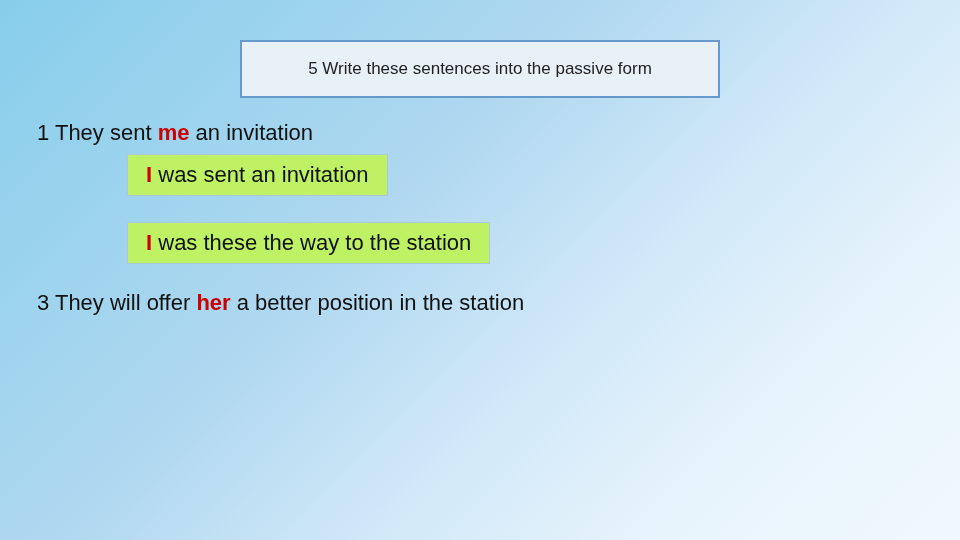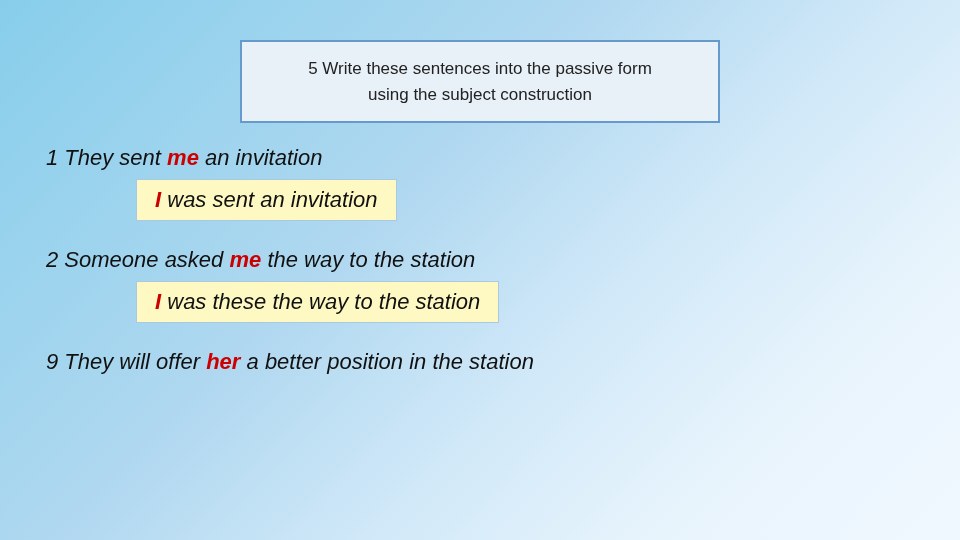--- a/index.html
+++ b/index.html
@@ -10,57 +10,56 @@
       overflow: hidden;
       font-family: Arial, sans-serif;
       background: linear-gradient(135deg, #87CEEB 0%, #b0d8f0 40%, #d0e8f8 60%, #e8f4fc 80%, #f0f8ff 100%);
       position: relative;
     }
 
     .page-container {
       width: 960px;
       height: 436px;
       position: relative;
-      padding: 20px 36px;
+      padding: 20px 27px;
     }
 
     
     .instruction-box {
       border: 2px solid #6699cc;
       background: #e8f0f8;
       padding: 14px 20px;
       margin: 20px auto;
       width: 480px;
       text-align: center;
       font-size: 17px;
       color: #222;
       line-height: 1.5;
     }
 
     
     .sentence-block {
       margin-top: 22px;
-      font-style: italic;
     }
 
     .sentence-line {
       font-size: 22px;
       color: #111;
       margin-bottom: 8px;
       padding-left: 10px;
     }
 
     .sentence-line .word-red {
       color: #cc0000;
       font-weight: bold;
     }
 
     
     .answer-box {
-      background: #fef9c3;
+      background: #bef264;
       border: 1px solid #aac8e0;
       display: inline-block;
       padding: 7px 18px;
       font-size: 22px;
       color: #111;
       margin-left: 100px;
       margin-bottom: 4px;
     }
 
     .answer-box .word-red {
@@ -75,40 +74,36 @@
 </head>
 <body>
 
 <div class="page-container">
 
   <div class="instruction-box">
     <span>
       <span>5  Write  these  sentences  into  the  passive  form</span>
     </span>
     <br>
-    <span>using  the  subject  construction</span>
   </div>
 
   <div class="sentence-block">
     <div class="sentence-line">
       <span>1  They  sent  </span><span class="word-red">me</span><span>  an  invitation</span>
     </div>
     <div class="answer-box">
       <span class="word-red">I</span><span>  was  sent   an  invitation</span>
     </div>
   </div>
 
   <div class="sentence-block">
-    <div class="sentence-line">
-      <span>2  Someone  asked  </span><span class="word-red">me</span><span>  the  way  to  the  station</span>
-    </div>
     <div class="answer-box">
       <span class="word-red">I</span><span>  was  these  the  way  to  the  station</span>
     </div>
   </div>
 
   <div class="sentence-block sentence-block-3">
     <div class="sentence-line">
-      <span>9  They  will  offer  </span><span class="word-red">her</span><span>  a  better  position  in  the  station</span>
+      <span>3  They  will  offer  </span><span class="word-red">her</span><span>  a  better  position  in  the  station</span>
     </div>
   </div>
 
 </div>
 
 </body></html>

